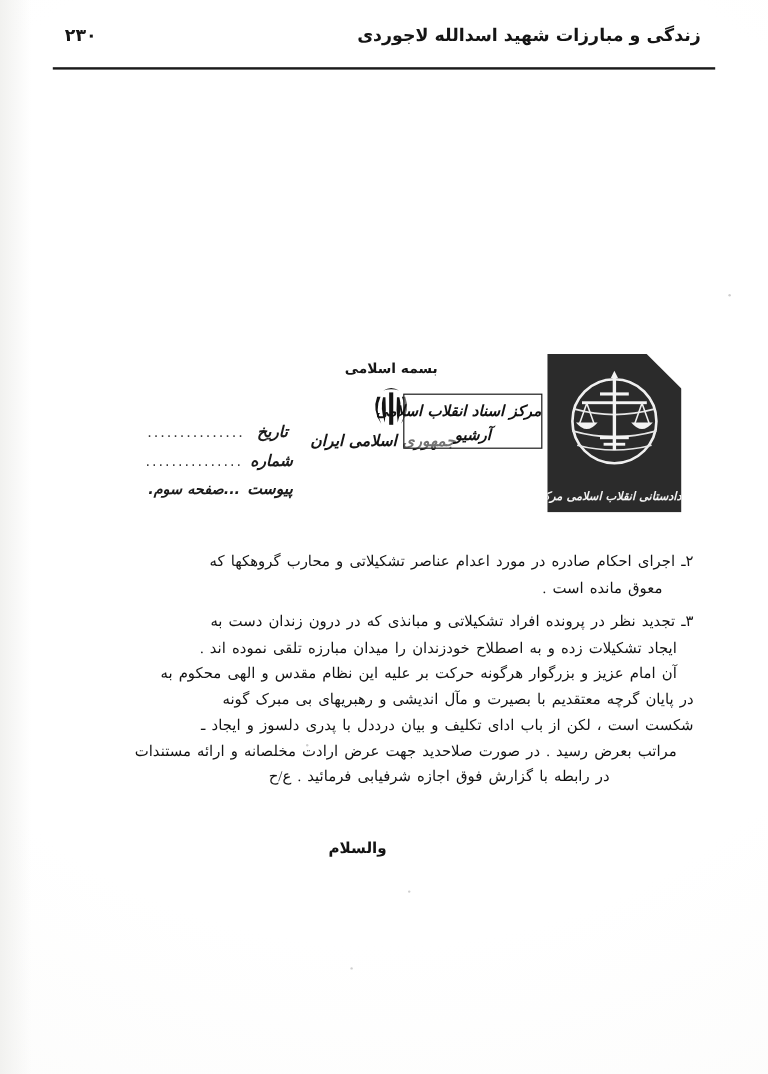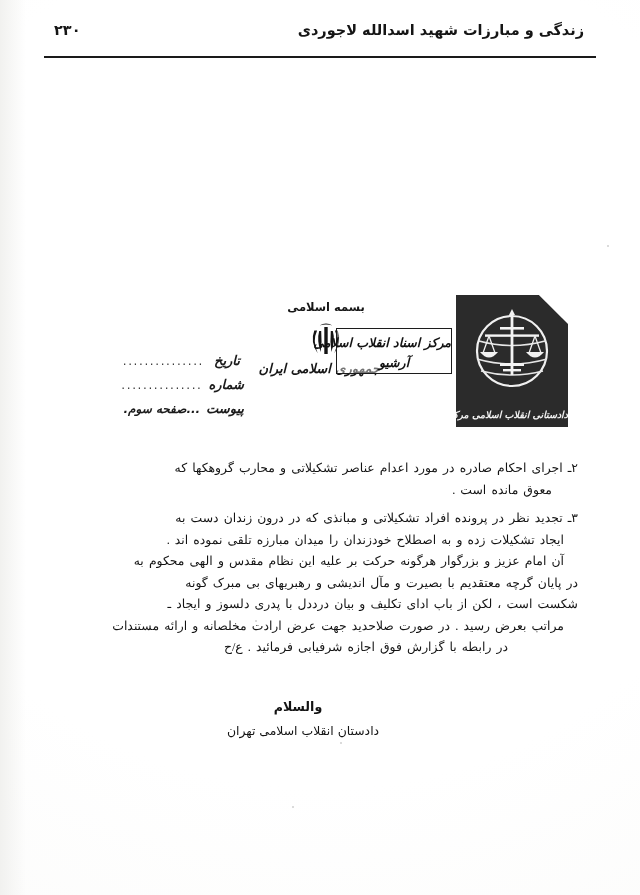--- a/index.html
+++ b/index.html
@@ -368,20 +368,19 @@
       <div class="body-line indent-2">آن امام عزیز و بزرگوار هرگونه حرکت بر علیه این نظام مقدس و الهی محکوم به</div>
       <div class="body-line">در پایان گرچه معتقدیم با بصیرت و مآل اندیشی و رهبریهای بی مبرک گونه</div>
       <div class="body-line">شکست است ، لکن از باب ادای تکلیف و بیان درددل با پدری دلسوز و ایجاد ـ</div>
       <div class="body-line indent-2">مراتب بعرض رسید . در صورت صلاحدید جهت عرض ارادت مخلصانه و ارائه مستندات</div>
       <div class="body-line tail">در رابطه با گزارش فوق اجازه شرفیابی فرمائید . ع/ح</div>
     </div>
   </div>
 
   <div id="closing-block">
     <div class="closing-salutation">والسلام</div>
-    <div class="signature-line">دادستان انقلاب اسلامی تهران</div>
   </div>
 
   <span class="speck" style="left:292px; top:806px; width:2px; height:2px;"></span>
   <span class="speck" style="left:340px; top:742px; width:2px; height:2px;"></span>
   <span class="speck" style="left:607px; top:245px; width:2px; height:2px;"></span>
   <span class="speck" style="left:255px; top:620px; width:2px; height:2px;"></span>
 </div>
 
 </body></html>

